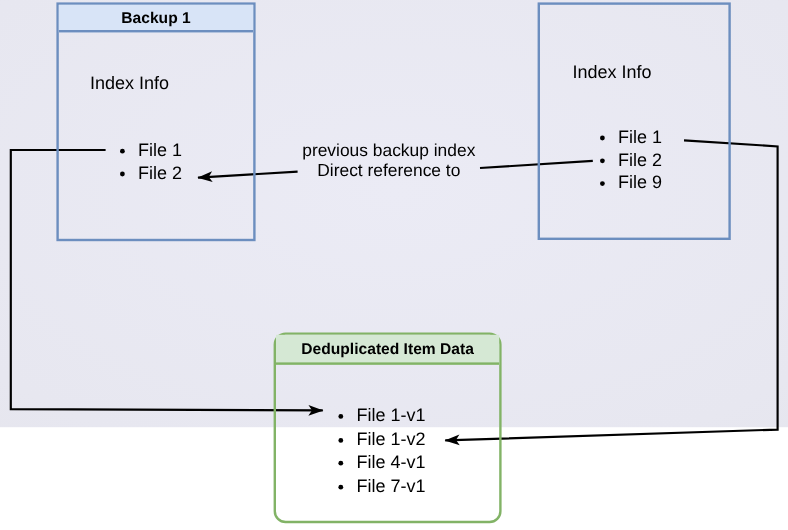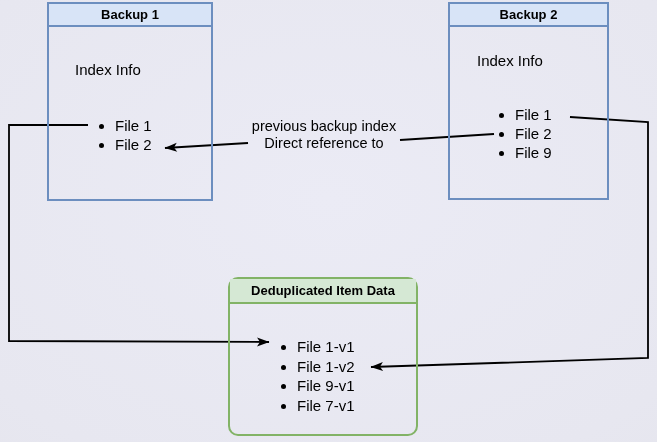--- a/index.html
+++ b/index.html
@@ -2,21 +2,21 @@
 <html style="--blue-border: #6c8ebf; --blue-header: #d8e4f7; --green-border: #82b366; --green-header: #d5e8d4;"><head>
 <meta charset="utf-8">
 <style>
   html,body{margin:0;padding:0;}
   body{
     width:657px;height:442px;overflow:hidden;
     font-family:"Liberation Sans", sans-serif;
     color:#000;
   }
   .canvas{
-    position:relative;width:657px;height:442px;
+    position:relative;width:657px;height:356px;
     background:radial-gradient(120% 120% at 50% 45%, #ebebf5 0%, #e7e7f0 55%, #e2e2e8 100%);
   }
   .connectors{
     position:absolute;left:0;top:0;width:657px;height:442px;
     pointer-events:none;
   }
   .box{
     position:absolute;
     box-sizing:border-box;
     background:transparent;
@@ -83,35 +83,34 @@
   <div class="box blue" style="left:47px;top:2px;width:166px;height:199px;">
     <div class="box-header">Backup 1</div>
     <div class="box-label" style="left:26px;top:58px;">Index Info</div>
     <ul class="items" style="left:52px;top:112px;">
       <li>File 1</li>
       <li>File 2</li>
     </ul>
   </div>
 
   <div class="box blue" style="left:448px;top:2px;width:161px;height:198px;">
-    <div class="box-header">Backup 2</div>
     <div class="box-label" style="left:27px;top:49px;">Index Info</div>
     <ul class="items" style="left:51px;top:101px;">
       <li>File 1</li>
       <li>File 2</li>
       <li>File 9</li>
     </ul>
   </div>
 
   <div class="box green" style="left:228px;top:277px;width:190px;height:159px;border-radius:10px;">
     <div class="box-header">Deduplicated Item Data</div>
     <ul class="items wide" style="left:53px;top:58px;text-align:center;">
       <li>File 1-v1</li>
       <li>File 1-v2</li>
-      <li>File 9-v1</li>
+      <li>File 4-v1</li>
       <li>File 7-v1</li>
     </ul>
   </div>
 
   <div class="annotation">
     <div>previous backup index</div>
     <div>Direct reference to</div>
   </div>
 
 </div>

